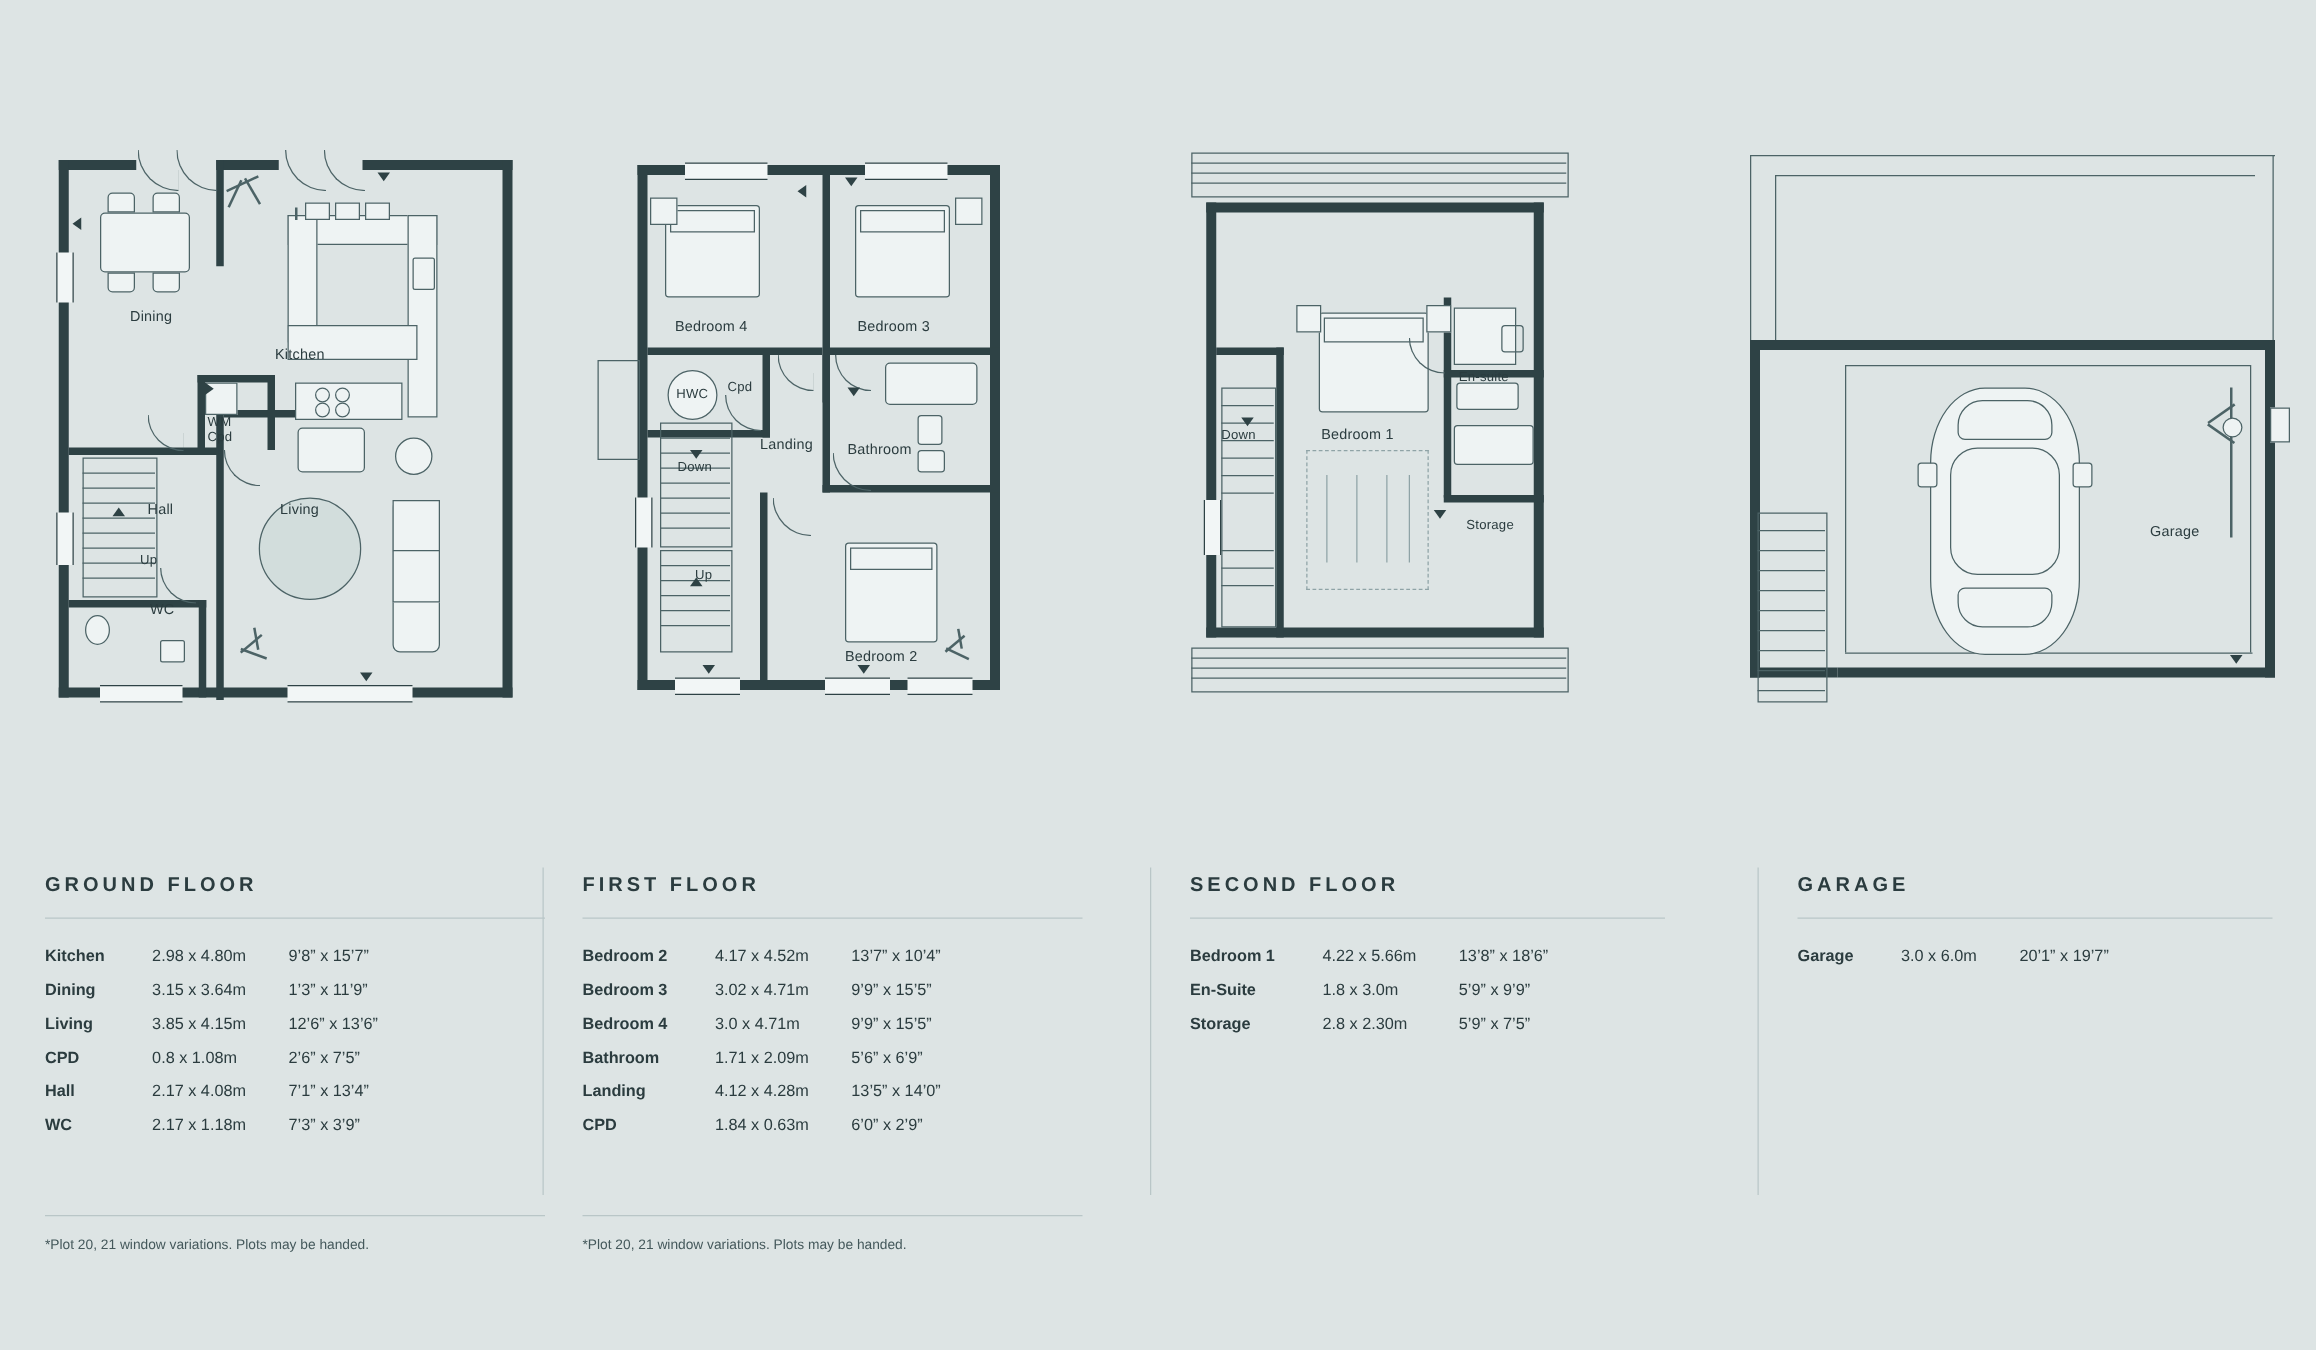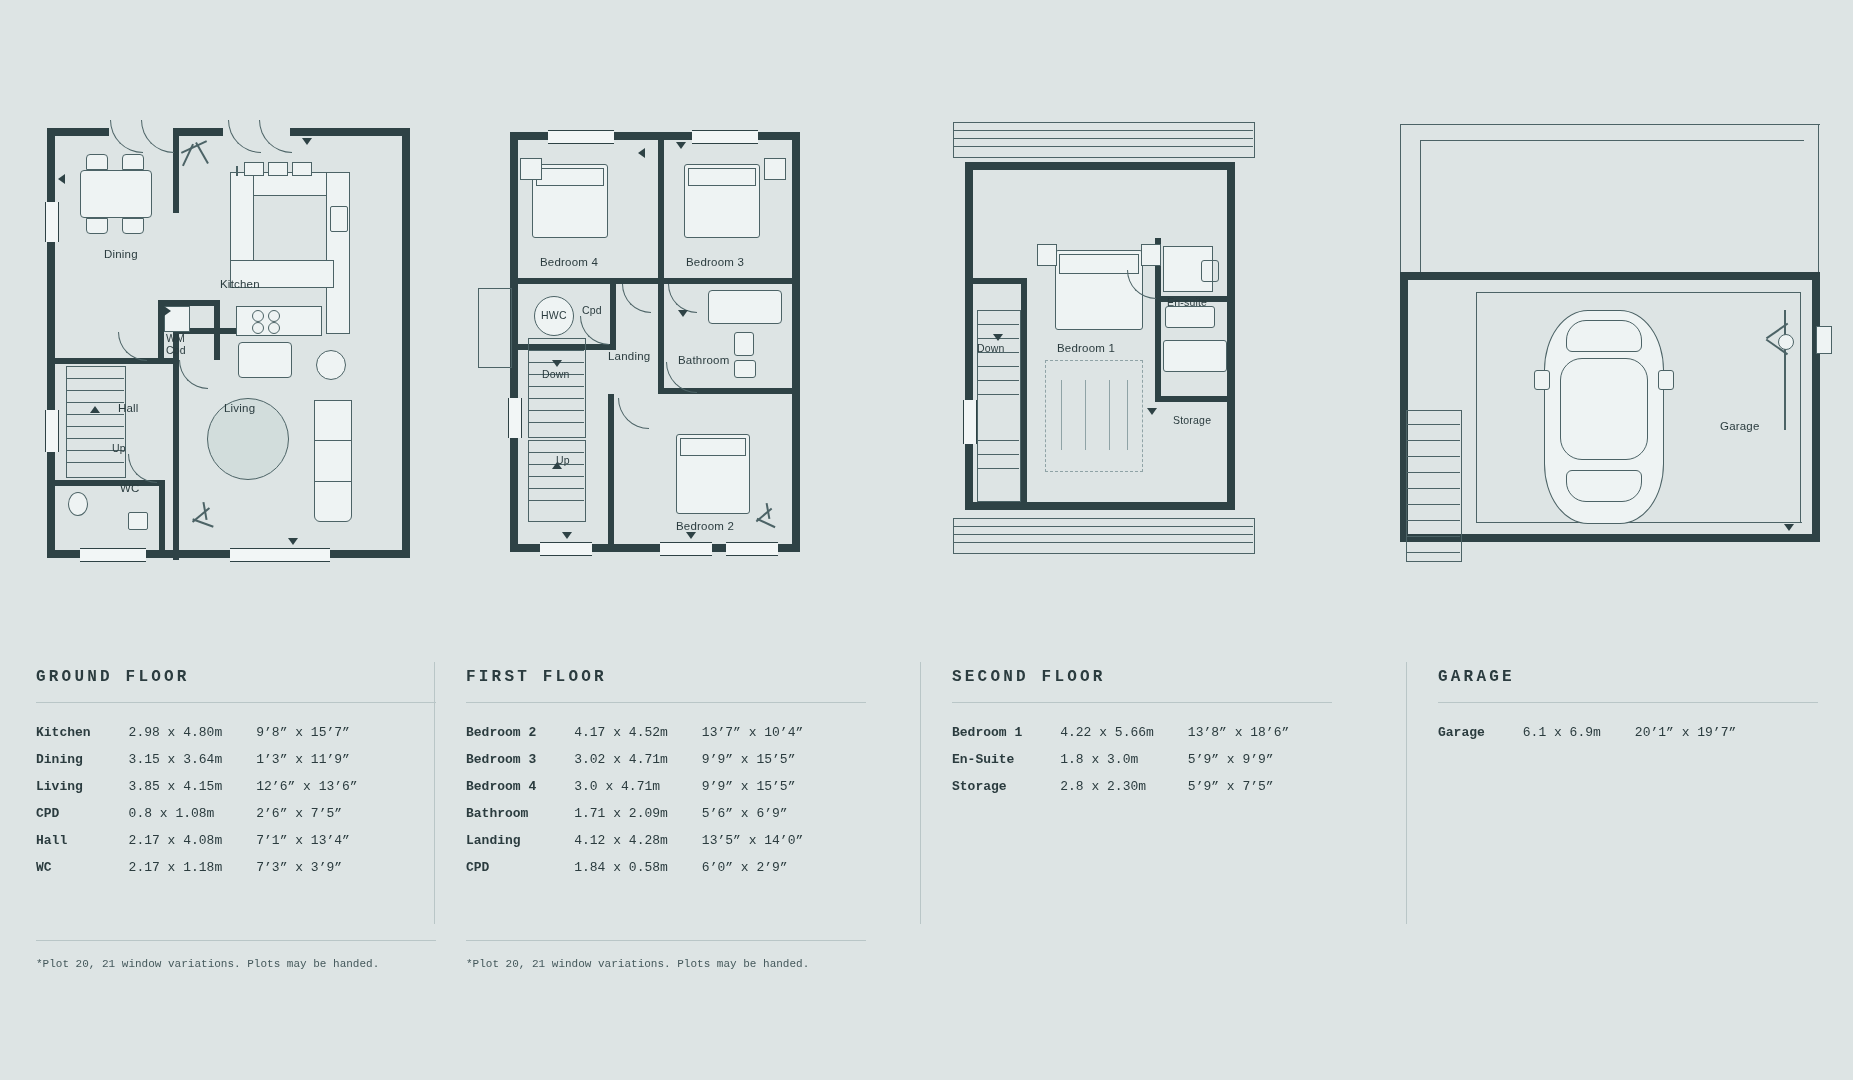--- a/index.html
+++ b/index.html
@@ -29,21 +29,21 @@
   .door{position:absolute;border:1.2px solid #4c6366;border-radius:0 0 0 100%;border-top:none;border-right:none;background:transparent;}
   .win{position:absolute;background:#f2f6f6;border-top:1.2px solid #2e4245;border-bottom:1.2px solid #2e4245;}
   .winv{position:absolute;background:#f2f6f6;border-left:1.2px solid #2e4245;border-right:1.2px solid #2e4245;}
   .arrowdn{position:absolute;width:0;height:0;border-left:5px solid transparent;border-right:5px solid transparent;border-top:7px solid #2e4245;}
   .arrowup{position:absolute;width:0;height:0;border-left:5px solid transparent;border-right:5px solid transparent;border-bottom:7px solid #2e4245;}
   .arrowlf{position:absolute;width:0;height:0;border-top:5px solid transparent;border-bottom:5px solid transparent;border-right:7px solid #2e4245;}
   .arrowrt{position:absolute;width:0;height:0;border-top:5px solid transparent;border-bottom:5px solid transparent;border-left:7px solid #2e4245;}
   .stairstep{position:absolute;background:#4c6366;height:1.2px;}
 
   
-  .legend{position:absolute;left:0;top:668px;width:1830px;height:380px;font-family:Liberation Mono, monospace;}
+  .legend{position:absolute;left:0;top:700px;width:1830px;height:380px;}
   .col{position:absolute;top:0;}
   .col .divider{position:absolute;left:0;top:28px;width:1px;height:240px;background:#b9c6c7;}
   .col h3{
     margin:0;font-size:16px;font-weight:600;letter-spacing:3.2px;
     color:#2b3c3f;text-transform:uppercase;
   }
   .rule{height:1px;background:#b9c6c7;margin-top:16px;}
   table{border-collapse:collapse;margin-top:22px;font-size:13px;}
   td{padding:0 0 12px 0;color:#2b3c3f;white-space:nowrap;}
   td.name{font-weight:600;padding-right:38px;}
@@ -416,21 +416,21 @@
         <td class="m">1.71 x 2.09m</td>
         <td>5’6” x 6’9”</td>
       </tr>
       <tr>
         <td class="name">Landing</td>
         <td class="m">4.12 x 4.28m</td>
         <td>13’5” x 14’0”</td>
       </tr>
       <tr>
         <td class="name">CPD</td>
-        <td class="m">1.84 x 0.58m</td>
+        <td class="m">1.84 x 0.63m</td>
         <td>6’0” x 2’9”</td>
       </tr>
     </tbody>
       </table>
   </div>
 
   <div class="col" style="left:952px;width:380px;">
     <div class="divider" style="left:-32px;top:-6px;height:262px;"></div>
     <h3>SECOND FLOOR</h3>
     <div class="rule"></div>
@@ -456,21 +456,21 @@
   </div>
 
   <div class="col" style="left:1438px;width:380px;">
     <div class="divider" style="left:-32px;top:-6px;height:262px;"></div>
     <h3>GARAGE</h3>
     <div class="rule"></div>
     <table>
       <tbody>
           <tr>
         <td class="name">Garage</td>
-        <td class="m">6.1 x 6.9m</td>
+        <td class="m">3.0 x 6.0m</td>
         <td>20’1” x 19’7”</td>
       </tr>
     </tbody>
       </table>
   </div>
 
   <div class="footrule" style="left:36px;top:272px;width:400px;"></div>
   <div class="footrule" style="left:466px;top:272px;width:400px;"></div>
   <div class="foot" style="left:36px;top:290px;">*Plot 20, 21 window variations. Plots may be handed.</div>
   <div class="foot" style="left:466px;top:290px;">*Plot 20, 21 window variations. Plots may be handed.</div>

